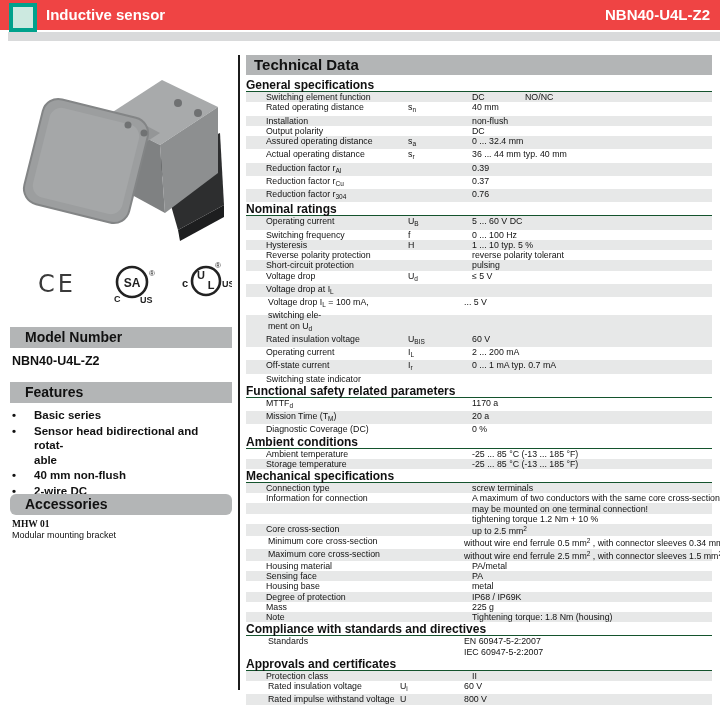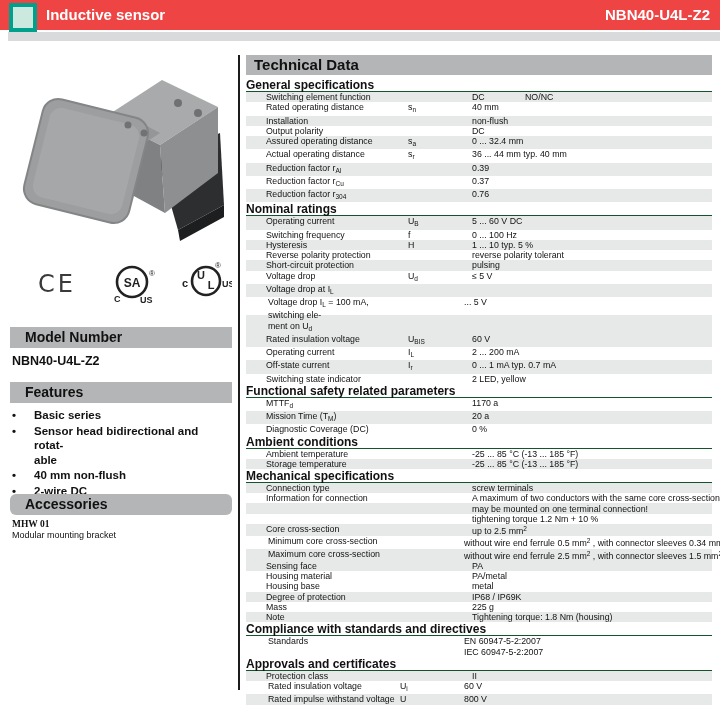--- a/index.html
+++ b/index.html
@@ -229,21 +229,20 @@
           <span class="val">2 ... 200 mA</span>
         </div>
         <div class="row shade">
           <span class="lab">Off-state current</span>
           <span class="sym">I<sub>r</sub></span>
           <span class="val">0 ... 1 mA typ. 0.7 mA</span>
         </div>
         <div class="row">
           <span class="lab">Switching state indicator</span>
           <span class="sym"></span>
-          <span class="val">2 LED, yellow</span>
         </div>
         <div class="sec-header">Functional safety related parameters</div>
         <div class="row">
           <span class="lab">MTTF<sub>d</sub></span>
           <span class="sym"></span>
           <span class="val">1170 a</span>
         </div>
         <div class="row shade">
           <span class="lab">Mission Time (T<sub>M</sub>)</span>
           <span class="sym"></span>
@@ -284,29 +283,29 @@
         <div class="row">
           <span class="lab ind2">Minimum core cross-section</span>
           <span class="sym"></span>
           <span class="val">without wire end ferrule 0.5 mm<sup>2</sup> , with connector sleeves 0.34 mm<sup>2</sup></span>
         </div>
         <div class="row shade">
           <span class="lab ind2">Maximum core cross-section</span>
           <span class="sym"></span>
           <span class="val">without wire end ferrule 2.5 mm<sup>2</sup> , with connector sleeves 1.5 mm<sup>2</sup></span>
         </div>
+        <div class="row">
+          <span class="lab">Housing material</span>
+          <span class="sym"></span>
+          <span class="val">PA/metal</span>
+        </div>
         <div class="row shade">
           <span class="lab">Sensing face</span>
           <span class="sym"></span>
           <span class="val">PA</span>
-        </div>
-        <div class="row">
-          <span class="lab">Housing material</span>
-          <span class="sym"></span>
-          <span class="val">PA/metal</span>
         </div>
         <div class="row">
           <span class="lab">Housing base</span>
           <span class="sym"></span>
           <span class="val">metal</span>
         </div>
         <div class="row shade">
           <span class="lab">Degree of protection</span>
           <span class="sym"></span>
           <span class="val">IP68 / IP69K</span>

